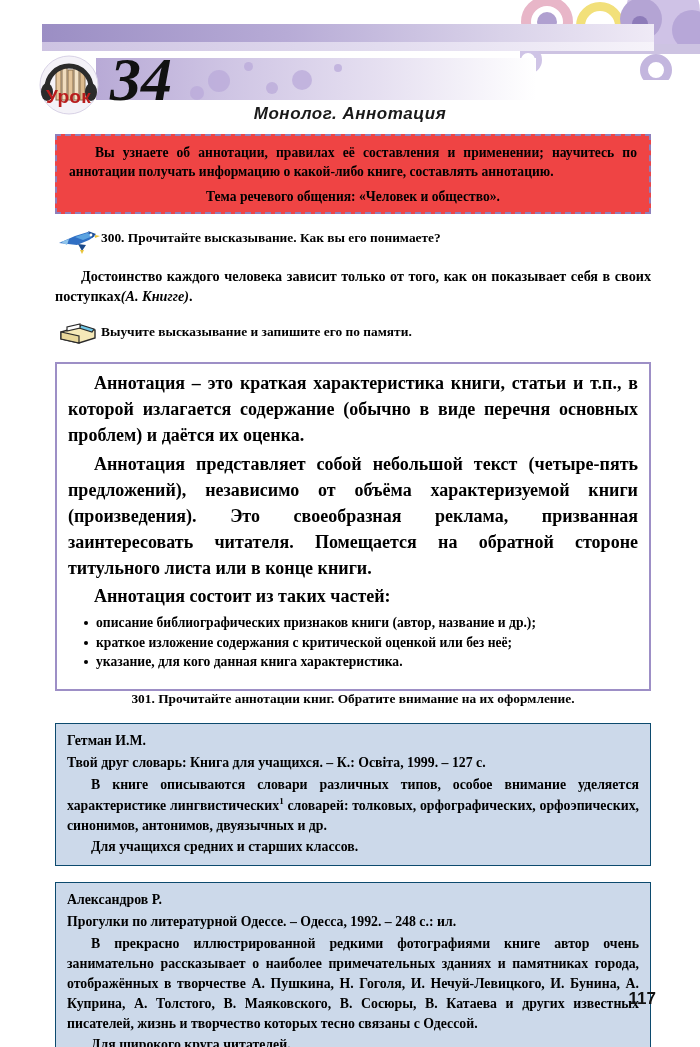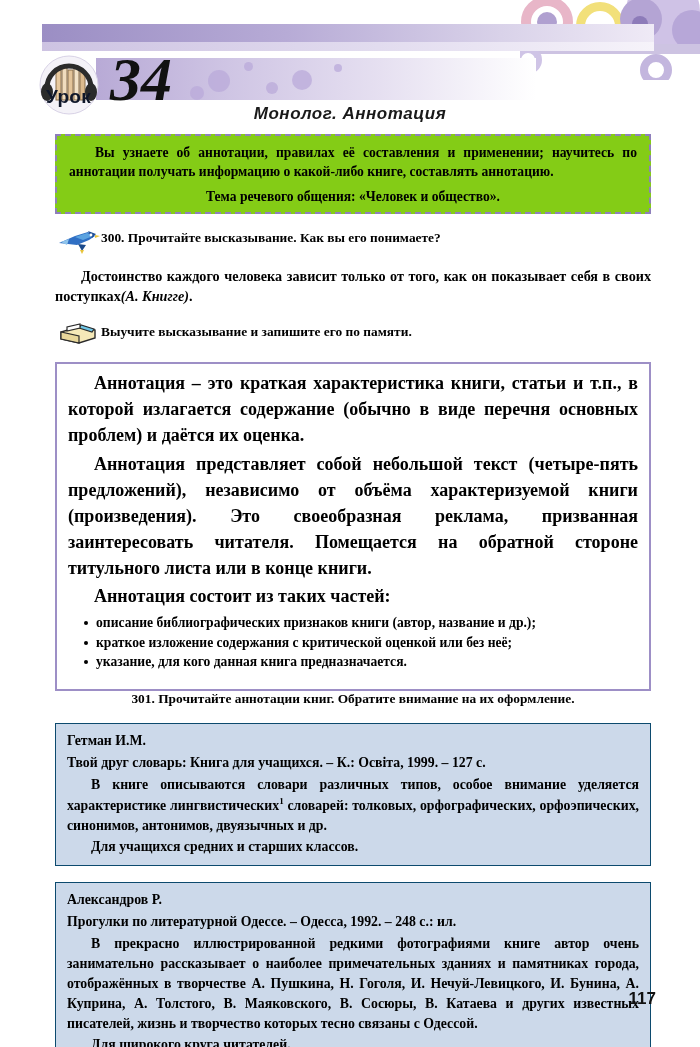--- a/index.html
+++ b/index.html
@@ -50,21 +50,21 @@
     position: absolute;
     left: 38px; top: 54px;
     width: 62px; height: 62px;
   }
   .lesson-word {
     position: absolute;
     left: 46px; top: 86px;
     font-family: "Liberation Sans", sans-serif;
     font-weight: bold;
     font-size: 19px;
-    color: #0f172a;
+    color: #b91c1c;
     letter-spacing: .3px;
     z-index: 5;
     text-align: right;
   }
   .lesson-number {
     position: absolute;
     left: 110px; top: 44px;
     font-family: "Liberation Serif", serif;
     font-style: italic;
     font-weight: bold;
@@ -88,21 +88,21 @@
 
   
   .content {
     position: absolute;
     left: 55px; top: 134px;
     width: 596px;
   }
 
   
   .objectives {
-    background: #84cc16;
+    background: #ef4444;
     border: 2px dashed #8e7fbb;
     padding: 7px 12px 6px 12px;
     box-sizing: border-box;
   }
   .objectives p {
     margin: 0;
     font-family: "Liberation Serif", serif;
     font-weight: bold;
     font-size: 13.6px;
     line-height: 1.42;
@@ -360,21 +360,21 @@
     <div class="task-line">Выучите высказывание и запишите его по памяти.</div>
   </div>
 
   <div class="rulebox">
     <p>Аннотация – это краткая характеристика книги, статьи и т.п., в которой излагается содержание (обычно в виде перечня основных проблем) и даётся их оценка.</p>
     <p>Аннотация представляет собой небольшой текст (четыре-пять предложений), независимо от объёма характеризуемой книги (произведения). Это своеобразная реклама, призванная заинтересовать читателя. Помещается на обратной стороне титульного листа или в конце книги.</p>
     <p>Аннотация состоит из таких частей:</p>
     <ul>
       <li>описание библиографических признаков книги (автор, название и др.);</li>
       <li>краткое изложение содержания с критической оценкой или без неё;</li>
-      <li>указание, для кого данная книга предназначается.</li>
+      <li>указание, для кого данная книга характеристика.</li>
     </ul>
   </div>
 
   <div class="ex301">301. Прочитайте аннотации книг. Обратите внимание на их оформление.</div>
 
   <div class="annbox">
     <p class="author">Гетман И.М.</p>
     <p class="title">Твой друг словарь: Книга для учащихся. – К.: Освіта, 1999. – 127 с.</p>
     <p class="body"><span>В книге описываются словари различных типов, особое внимание уделяется характеристике лингвистических</span><sup class="fn">1</sup><span> словарей: толковых, орфографических, орфоэпических, синонимов, антонимов, двуязычных и др.</span></p>
     <p class="audience">Для учащихся средних и старших классов.</p>

